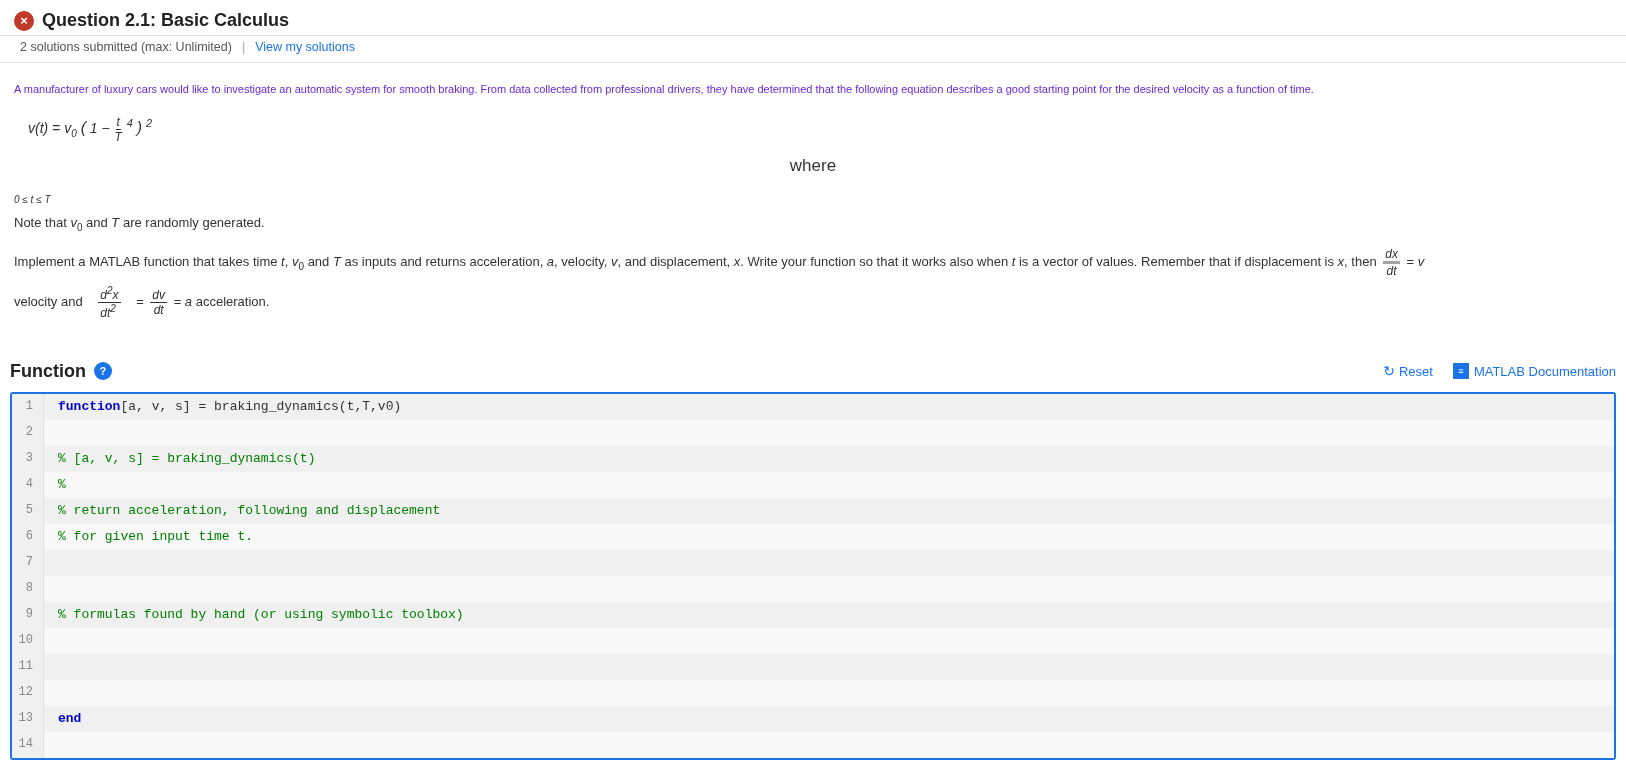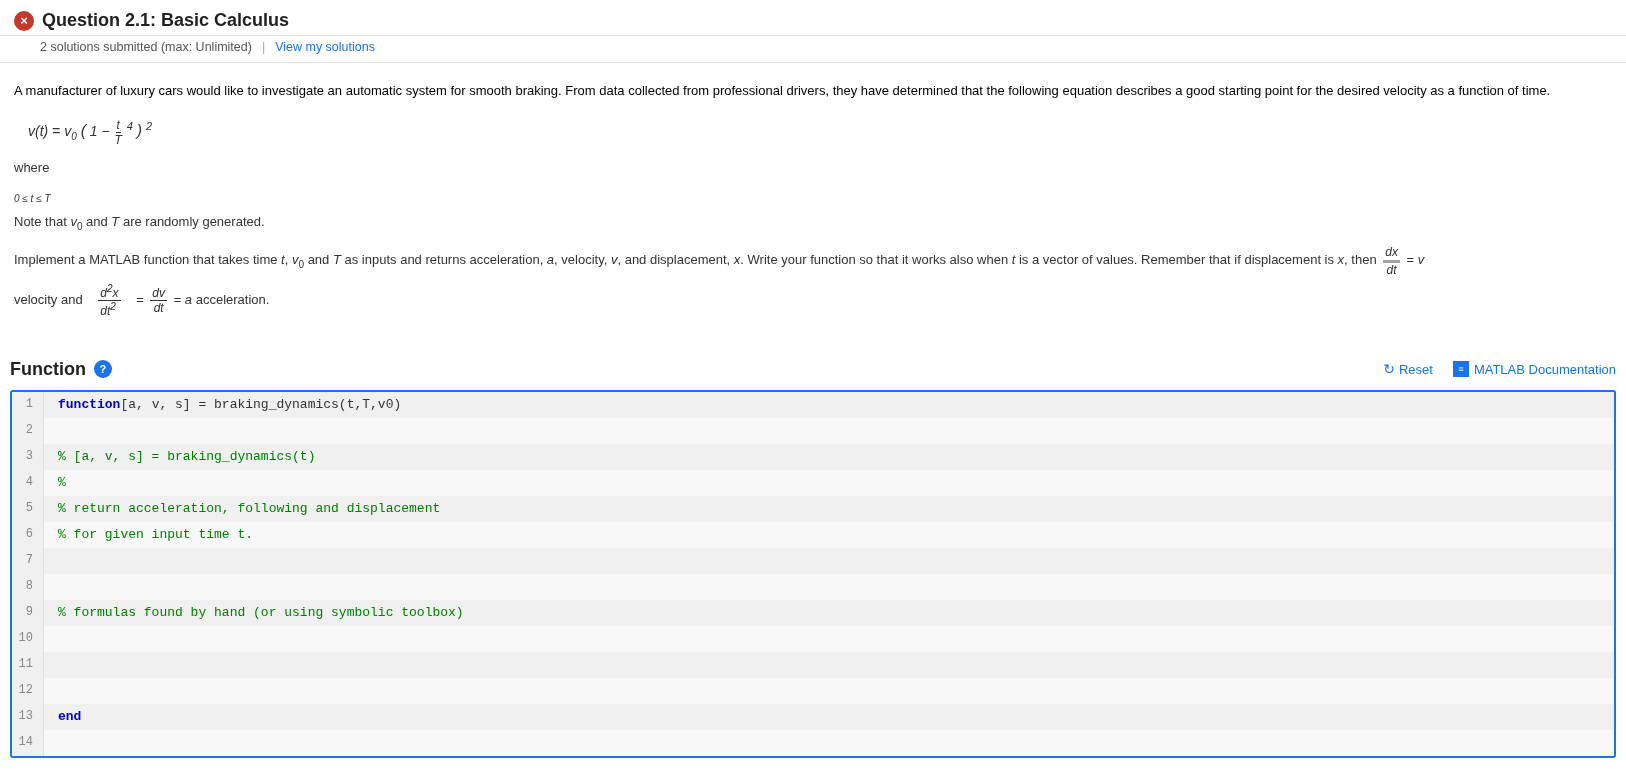--- a/index.html
+++ b/index.html
@@ -36,21 +36,21 @@
 
     .question-title {
       font-size: 18px;
       font-weight: bold;
       color: #222;
     }
 
     .submission-bar {
       display: flex;
       align-items: center;
-      padding: 4px 14px 8px 40px;
+      padding: 4px 14px 8px 20px;
       border-bottom: 1px solid #e0e0e0;
       font-size: 12.5px;
       color: #555;
     }
 
     .submission-bar .separator {
       margin: 0 10px;
       color: #aaa;
     }
 
@@ -58,35 +58,36 @@
       color: #1a73e8;
       text-decoration: none;
       font-size: 12.5px;
     }
 
     .question-body {
       padding: 18px 14px 10px 14px;
     }
 
     .question-text {
-      font-size: 13px;
-      color: #000000;
+      font-size: 11px;
+      color: #6d28d9;
       line-height: 1.6;
       margin-bottom: 16px;
     }
 
     .math-block {
       margin: 12px 0 12px 14px;
       font-style: italic;
       font-size: 15px;
     }
 
     .where-text {
       margin: 4px 0 18px 0;
-      font-size: 13px;
+      font-size: 17px;
+      text-align: center;
     }
 
     .inequality-text {
       margin: 4px 0 10px 0;
       font-size: 10px;
       font-style: italic;
     }
 
     .note-text {
       font-size: 13px;

